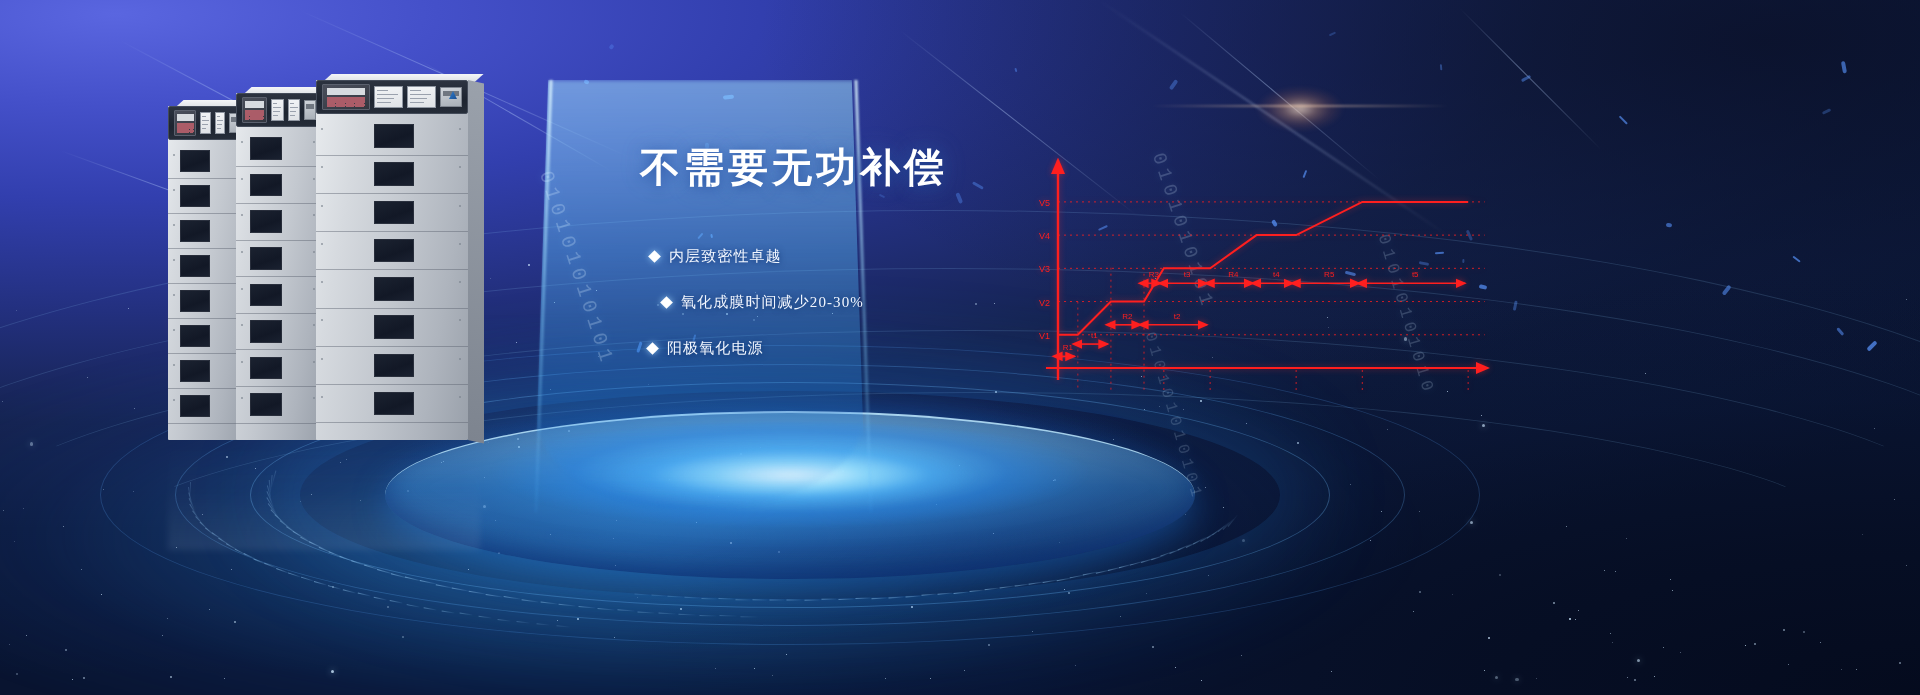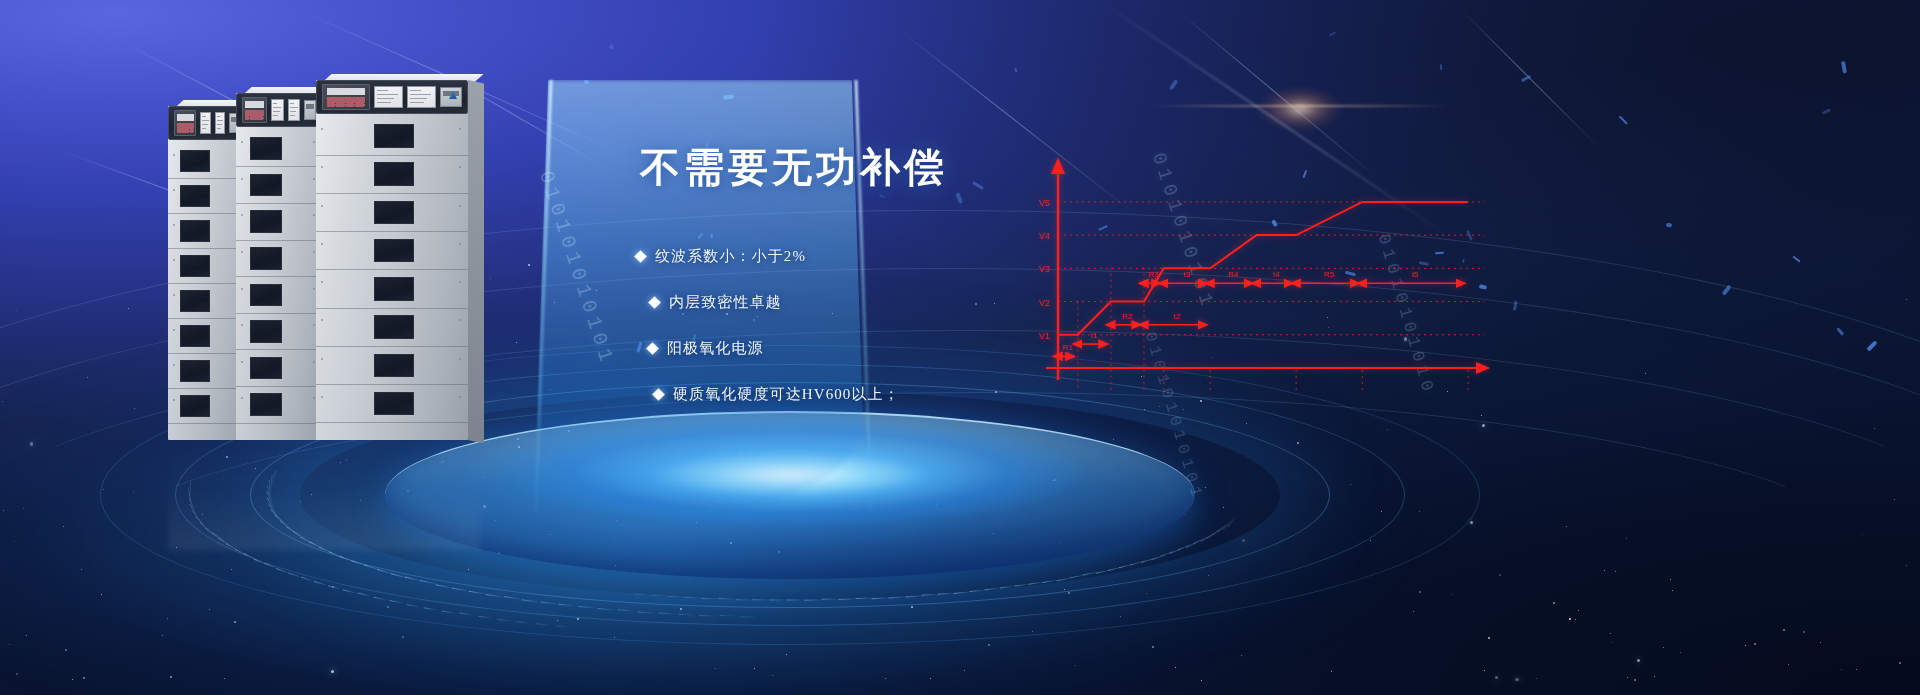--- a/index.html
+++ b/index.html
@@ -784,35 +784,31 @@
   <div id="binaries">
       <div class="binary" style="left: 556px; top: 168px; font-size: 20px; opacity: 0.55; transform: rotate(72deg);">010101010101</div>
       <div class="binary" style="left: 1168px; top: 150px; font-size: 19px; opacity: 0.42; transform: rotate(72deg);">0101010101</div>
       <div class="binary" style="left: 1392px; top: 232px; font-size: 17px; opacity: 0.4; transform: rotate(74deg);">01010101010</div>
       <div class="binary" style="left: 1158px; top: 330px; font-size: 16px; opacity: 0.35; transform: rotate(74deg);">010101010101</div>
     </div>
 
   <div class="title">不需要无功补偿</div>
 
   <div class="bullets" id="bullets">
-      <div class="bullet" style="margin-left: 0px;">
-        <span class="dia"></span>
-        <span class="btxt">纹波系数小：小于2%</span>
-      </div>
       <div class="bullet" style="margin-left: 14px;">
         <span class="dia"></span>
         <span class="btxt">内层致密性卓越</span>
       </div>
+      <div class="bullet" style="margin-left: 26px;">
+        <span class="dia"></span>
+        <span class="btxt">氧化成膜时间减少20-30%</span>
+      </div>
       <div class="bullet" style="margin-left: 12px;">
         <span class="dia"></span>
         <span class="btxt">阳极氧化电源</span>
-      </div>
-      <div class="bullet" style="margin-left: 18px;">
-        <span class="dia"></span>
-        <span class="btxt">硬质氧化硬度可达HV600以上；</span>
       </div>
     </div>
 
   <div class="chart">
     <svg id="chartsvg" width="480" height="250" viewBox="0 0 480 250" style="filter: drop-shadow(rgba(255, 40, 40, 0.45) 0px 0px 3px);">
         <defs>
           <marker id="ah" markerWidth="7" markerHeight="7" refX="6" refY="3" orient="auto">
             <path d="M0,0 L7,3 L0,6 z" fill="#ff1f1f"></path>
           </marker>
           <marker id="ah2" markerWidth="7" markerHeight="7" refX="1" refY="3" orient="auto-start-reverse">

